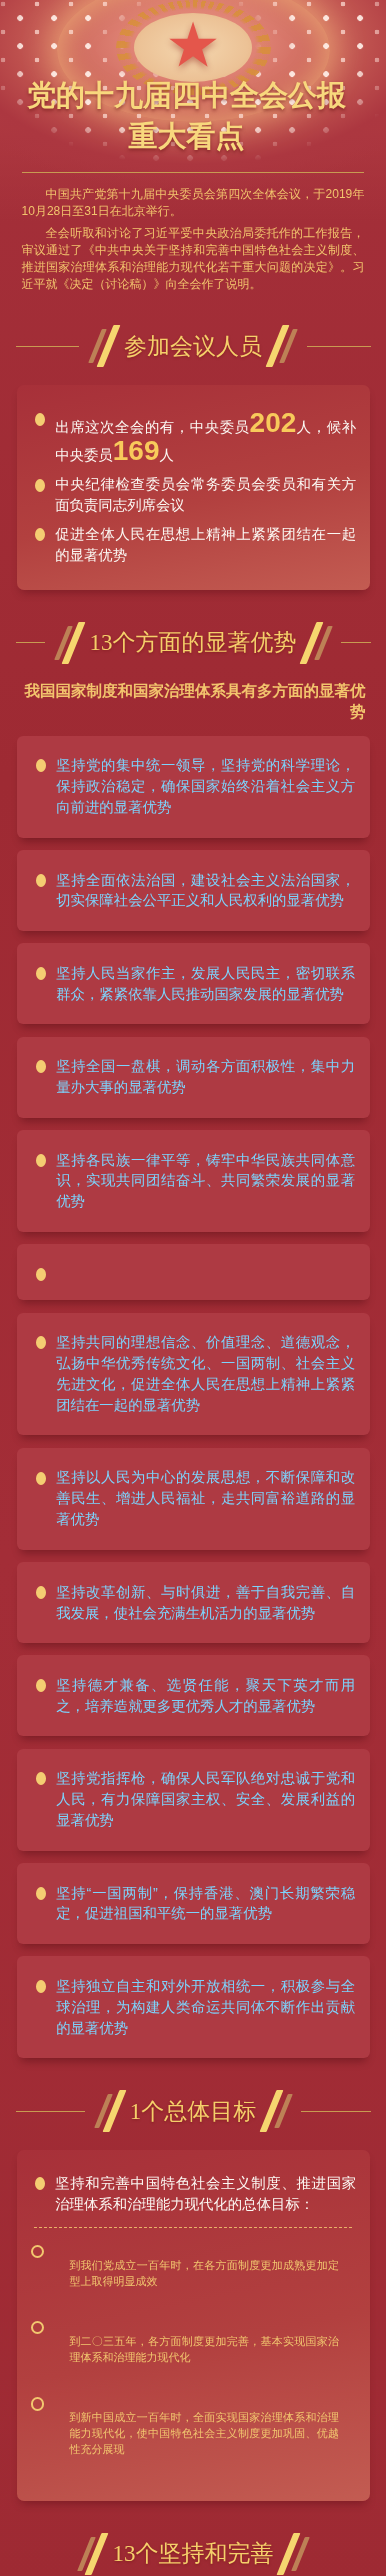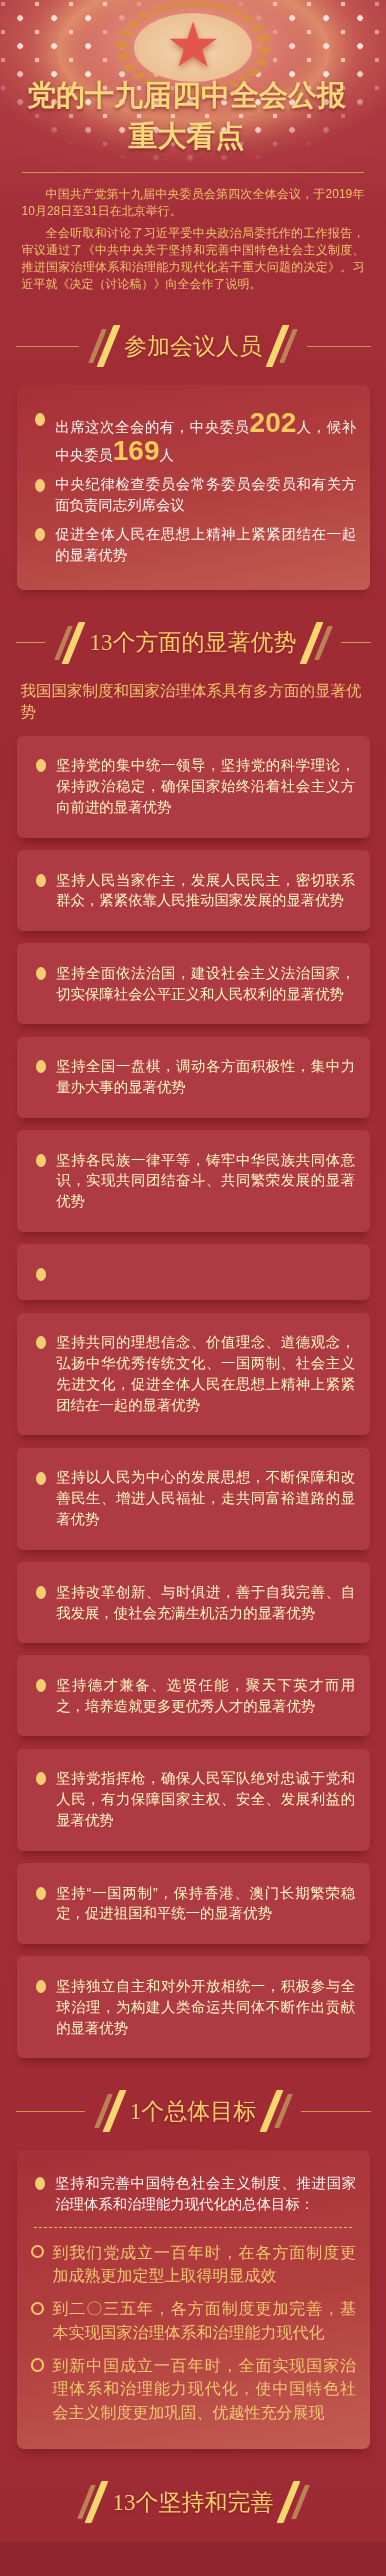--- a/index.html
+++ b/index.html
@@ -50,27 +50,27 @@
   
   .panel{position:relative;z-index:2;margin:0 16.5px;border-radius:7.2px;padding:15.5px 13.4px;
     background:linear-gradient(168deg,#a73039 0%,#b2403f 55%,#c35c52 100%);
     box-shadow:0 6.2px 9.3px -4.6px rgba(70,6,12,.4);}
   .row{display:flex;margin:8.2px 0;}
   .dot{flex:0 0 auto;width:9.8px;height:13px;border-radius:50%;background:#f4cd72;margin:4.1px 10.3px 0 5.2px;}
   .row p{margin:0;color:#fcf9f4;font-size:14.4px;line-height:1.45;text-align:justify;}
   .num{color:#f8ca5b;font-size:28px;font-weight:bold;line-height:1;}
   .card{position:relative;z-index:2;display:flex;margin:12.4px 16.5px;border-radius:6.2px;background:#ae3a43;
     padding:19.6px 14.4px;box-shadow:0 6.7px 8.8px -4.6px rgba(60,4,10,.4);}
-  .card p{margin:0;color:#fef9c3;font-size:14.4px;line-height:1.45;text-align:justify;}
-  .subtitle{position:relative;z-index:2;margin:15.5px 20.6px 3.1px;text-align:left;color:#f2c46d;
-    font-size:15.5px;font-weight:normal;}
+  .card p{margin:0;color:#7dd3fc;font-size:14.4px;line-height:1.45;text-align:justify;}
+  .subtitle{position:relative;z-index:2;margin:15.5px 20.6px 3.1px;text-align:right;color:#f2c46d;
+    font-size:15.5px;font-weight:bold;}
   .dashed{border:none;border-top:1px dashed rgba(242,199,111,.85);margin:12.4px 4.1px;}
   .goal-item{display:flex;margin:10.3px 0;}
   .ring{flex:0 0 auto;width:9.3px;height:9.3px;border:2.1px solid #f2c76f;border-radius:50%;margin:4.1px 8.2px 0 1px;}
-  .goal-item p{margin:0;color:#f2c76f;font-size:16px;line-height:1.45;text-align:justify;}
+  .goal-item p{margin:17px;color:#f2c76f;font-size:11px;line-height:1.45;text-align:justify;}
 </style>
 </head>
 <body>
 
 <div class="page">
 
   <div class="hero">
     <div class="hero-photo">
       <div class="hero-glow"></div>
       <div class="hero-dots"></div>
@@ -129,25 +129,25 @@
     <span class="rule"></span>
   </div>
   <div class="subtitle">我国国家制度和国家治理体系具有多方面的显著优势</div>
 
   <div class="card">
       <span class="dot"></span>
       <p>坚持党的集中统一领导，坚持党的科学理论，保持政治稳定，确保国家始终沿着社会主义方向前进的显著优势</p>
     </div>
   <div class="card">
       <span class="dot"></span>
+      <p>坚持全面依法治国，建设社会主义法治国家，切实保障社会公平正义和人民权利的显著优势</p>
+    </div>
+  <div class="card">
+      <span class="dot"></span>
       <p>坚持人民当家作主，发展人民民主，密切联系群众，紧紧依靠人民推动国家发展的显著优势</p>
-    </div>
-  <div class="card">
-      <span class="dot"></span>
-      <p>坚持全面依法治国，建设社会主义法治国家，切实保障社会公平正义和人民权利的显著优势</p>
     </div>
   <div class="card">
       <span class="dot"></span>
       <p>坚持全国一盘棋，调动各方面积极性，集中力量办大事的显著优势</p>
     </div>
   <div class="card">
       <span class="dot"></span>
       <p>坚持各民族一律平等，铸牢中华民族共同体意识，实现共同团结奋斗、共同繁荣发展的显著优势</p>
     </div>
   <div class="card">

